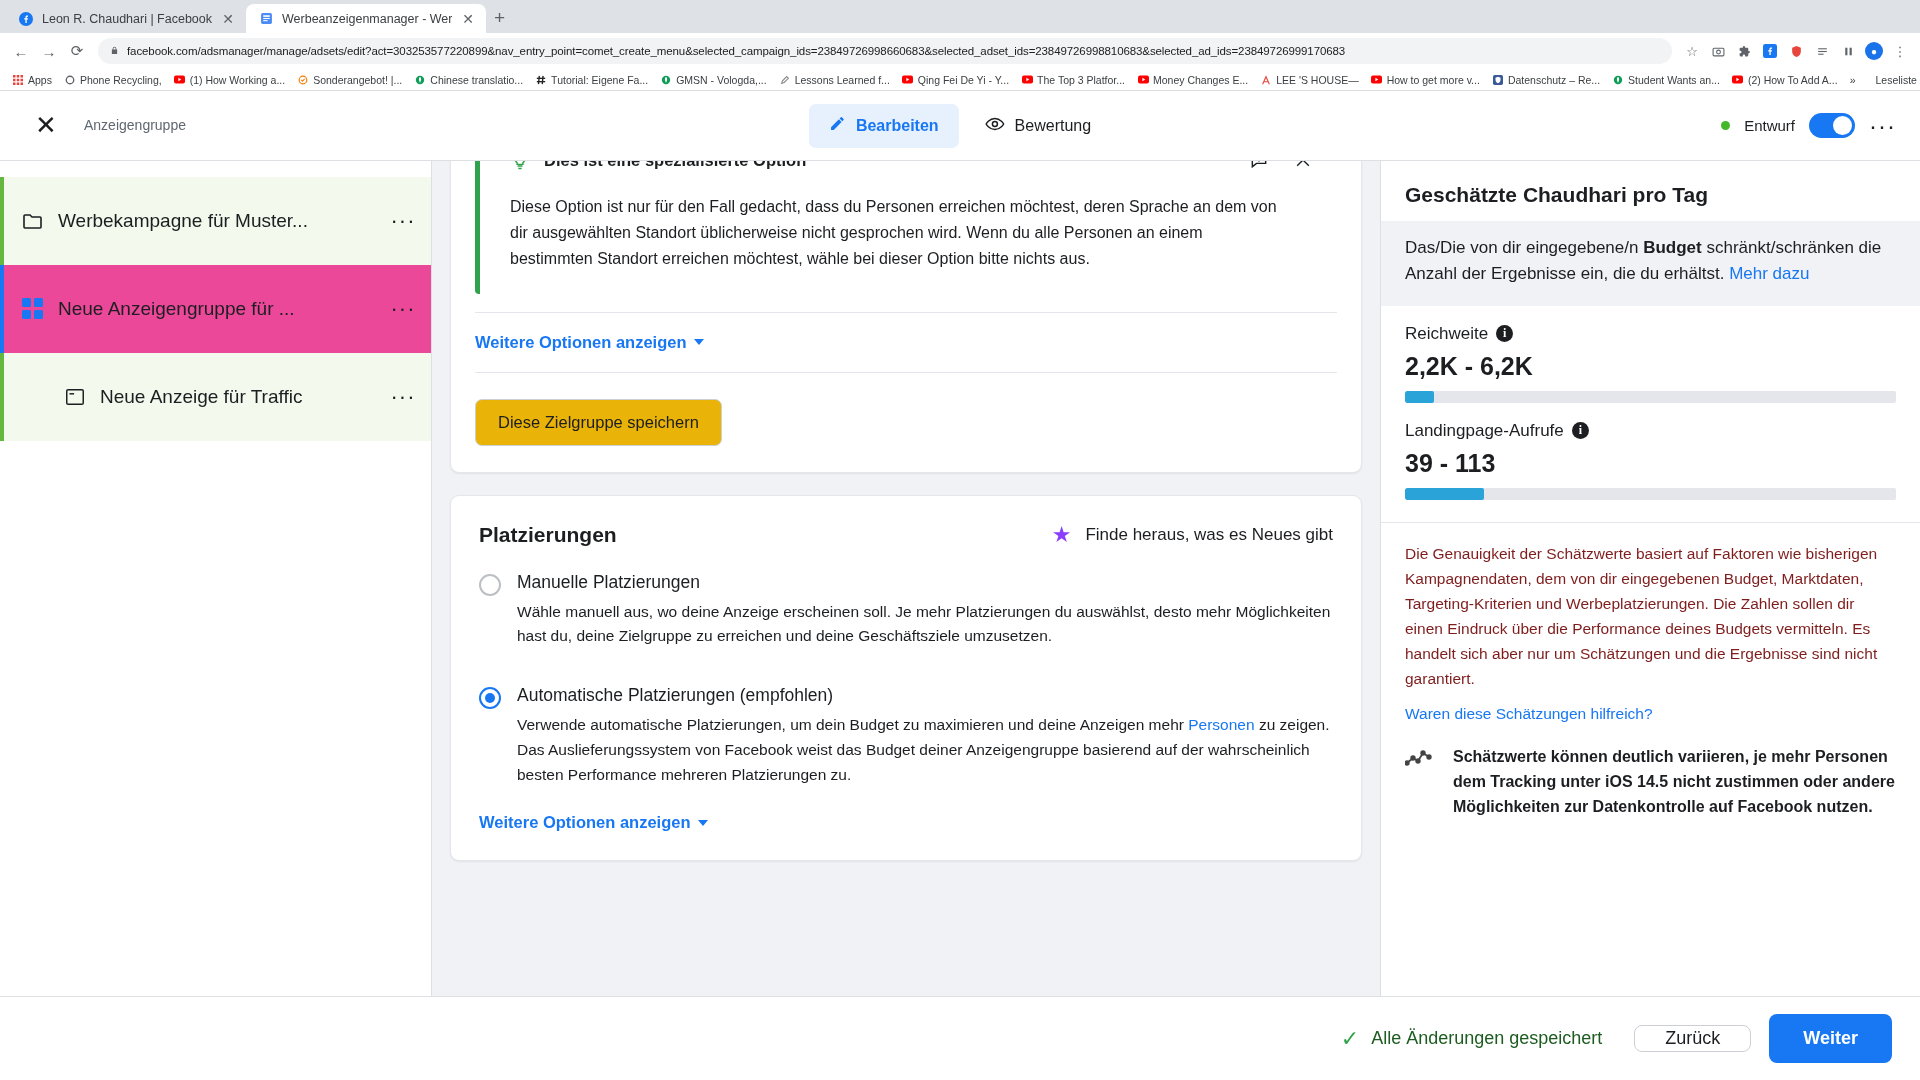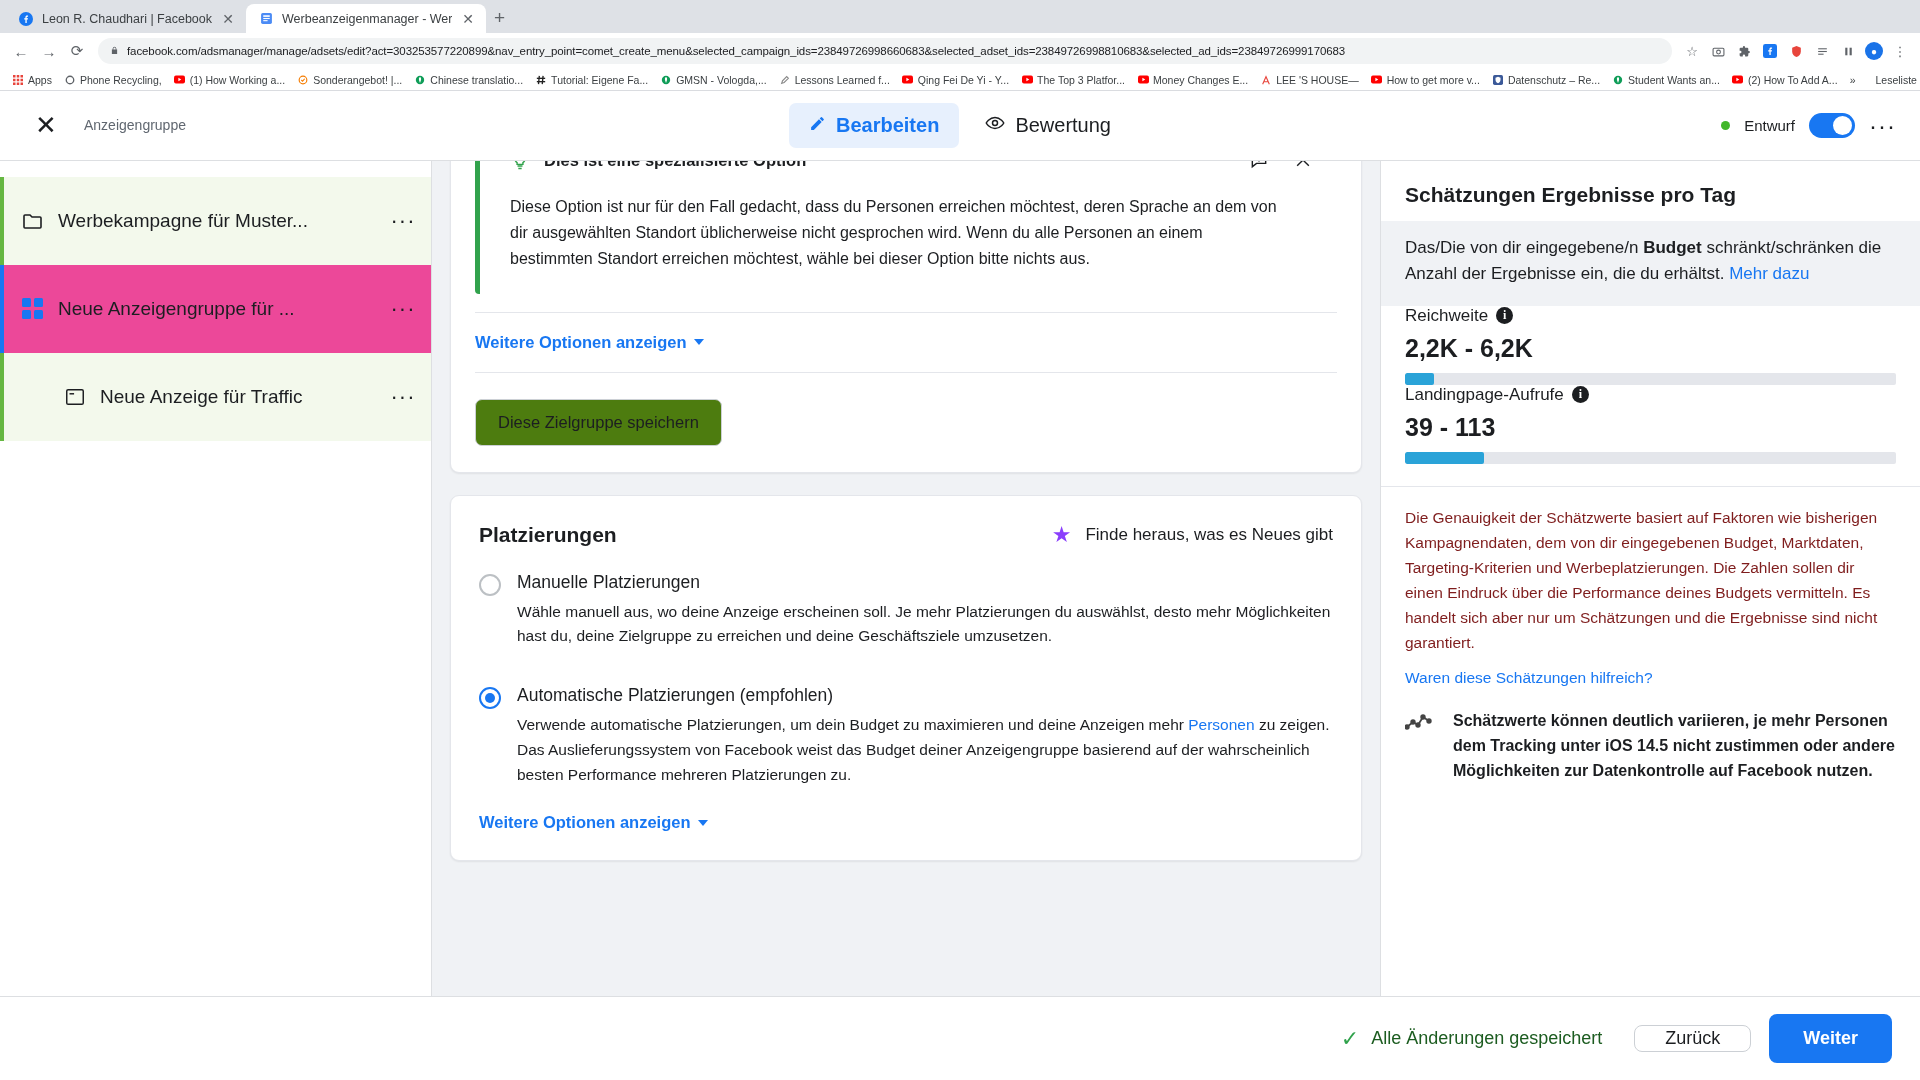--- a/index.html
+++ b/index.html
@@ -79,21 +79,21 @@
   .hdr-close {
     font-size: 26px; color: #1c1e21; font-weight: 300; width: 44px;
     display: flex; align-items: center; justify-content: center; cursor: pointer;
   }
   .hdr-titles { margin-left: 16px; }
   .hdr-eyebrow { font-size: 14px; color: #606770; line-height: 1.3; }
   .hdr-title { font-size: 21px; font-weight: 700; color: #1c1e21; line-height: 1.35; }
   .hdr-tabs { position: absolute; left: 50%; transform: translateX(-50%); display: flex; gap: 6px; }
   .hdr-tab {
     display: flex; align-items: center; gap: 10px; padding: 10px 20px;
-    border-radius: 7px; font-size: 20px; cursor: pointer;
+    border-radius: 7px; font-size: 16px; cursor: pointer;
   }
   .hdr-tab.active { background: #e7f0fd; color: #1877f2; font-weight: 700; }
   .hdr-tab.idle { color: #1c1e21; }
   .hdr-right { margin-left: auto; display: flex; align-items: center; gap: 14px; }
   .status-dot { width: 9px; height: 9px; border-radius: 50%; background: #42b72a; }
   .status-label { font-size: 15px; color: #1c1e21; }
   .toggle {
     width: 46px; height: 25px; border-radius: 13px; background: #1877f2; position: relative; cursor: pointer;
   }
   .toggle::after {
@@ -146,21 +146,21 @@
   .link-toggle {
     font-size: 16.5px; color: #1877f2; font-weight: 600; cursor: pointer;
     display: inline-flex; align-items: center; gap: 8px; margin: 20px 0 0 24px;
   }
   .caret-down {
     width: 0; height: 0; border-left: 5px solid transparent; border-right: 5px solid transparent;
     border-top: 6px solid #1877f2;
   }
   .btn-secondary {
     display: inline-block; margin: 26px 0 0 24px; padding: 13px 22px;
-    border: 1px solid #ccd0d5; border-radius: 7px; background: #4d7c0f;
+    border: 1px solid #ccd0d5; border-radius: 7px; background: #eab308;
     font-size: 16.5px; color: #1c1e21; cursor: pointer;
   }
 
   .card-placements { margin-top: 22px; padding: 26px 28px 28px 28px; }
   .pl-head { display: flex; align-items: center; }
   .pl-title { font-size: 21px; font-weight: 700; color: #1c1e21; }
   .pl-new { margin-left: auto; display: flex; align-items: center; gap: 14px; font-size: 17px; color: #1c1e21; cursor: pointer; }
   .star { color: #8a3ffc; font-size: 22px; }
 
   .radio-row { display: flex; gap: 16px; margin-top: 36px; }
@@ -178,21 +178,21 @@
   .radio-desc { font-size: 15.5px; color: #1c1e21; line-height: 1.6; margin-top: 6px; }
   .inline-link { color: #1877f2; }
 
   
   .rightpanel {
     width: 540px; flex: 0 0 540px; background: #fff; border-left: 1px solid #dddfe2;
     padding: 0; overflow: hidden;
   }
   .rp-title { font-size: 21px; font-weight: 700; color: #1c1e21; padding: 22px 24px 14px 24px; }
   .rp-note { background: #f0f2f5; padding: 14px 24px 18px 24px; font-size: 17px; line-height: 1.55; color: #1c1e21; }
-  .rp-metric { padding: 0 24px 0 24px; }
+  .rp-metric { padding: 18px 24px 0 24px; }
   .rp-metric-label { font-size: 17px; color: #1c1e21; display: flex; align-items: center; gap: 8px; }
   .info-i {
     width: 17px; height: 17px; border-radius: 50%; background: #1c1e21; color: #fff;
     font-size: 12px; font-weight: 700; display: inline-flex; align-items: center; justify-content: center;
     font-family: "Liberation Serif", serif;
   }
   .rp-metric-value { font-size: 25px; font-weight: 700; color: #1c1e21; margin-top: 8px; }
   .bar-track { height: 12px; background: #e4e6eb; border-radius: 2px; margin-top: 10px; overflow: hidden; }
   .bar-fill { height: 100%; background: #2aa3d8; border-radius: 2px; }
   .rp-sep { height: 1px; background: #e4e6eb; margin: 22px 0 0 0; }
@@ -603,21 +603,21 @@
         </div>
 
         <div class="link-toggle" style="margin-left:0;margin-top:26px">
           <span>Weitere Optionen anzeigen</span>
           <span class="caret-down"></span>
         </div>
       </div>
     </div>
 
     <div class="rightpanel">
-      <div class="rp-title">Schätzungen Ergebnisse pro Tag</div>
+      <div class="rp-title">Geschätzte Chaudhari pro Tag</div>
       <div class="rp-note"><span>Das/Die von dir eingegebene/n </span><b>Budget</b><span> schränkt/schränken die Anzahl der Ergebnisse ein, die du erhältst. </span><span style="color:#1877f2;cursor:pointer">Mehr dazu</span></div>
 
       <div class="rp-metric">
         <div class="rp-metric-label">
           <span>Reichweite</span>
           <span class="info-i">i</span>
         </div>
         <div class="rp-metric-value">2,2K - 6,2K</div>
         <div class="bar-track">
           <div class="bar-fill" id="bar0" style="width: 6%; background: rgb(42, 163, 216);"></div>

